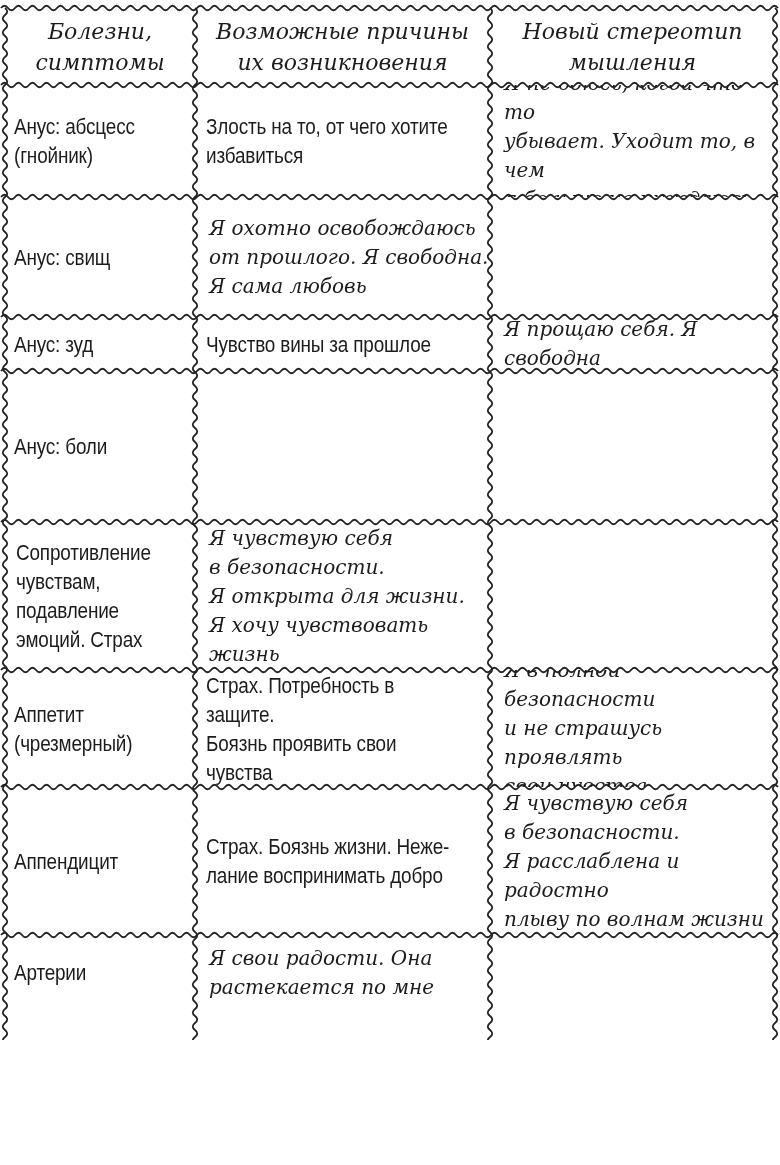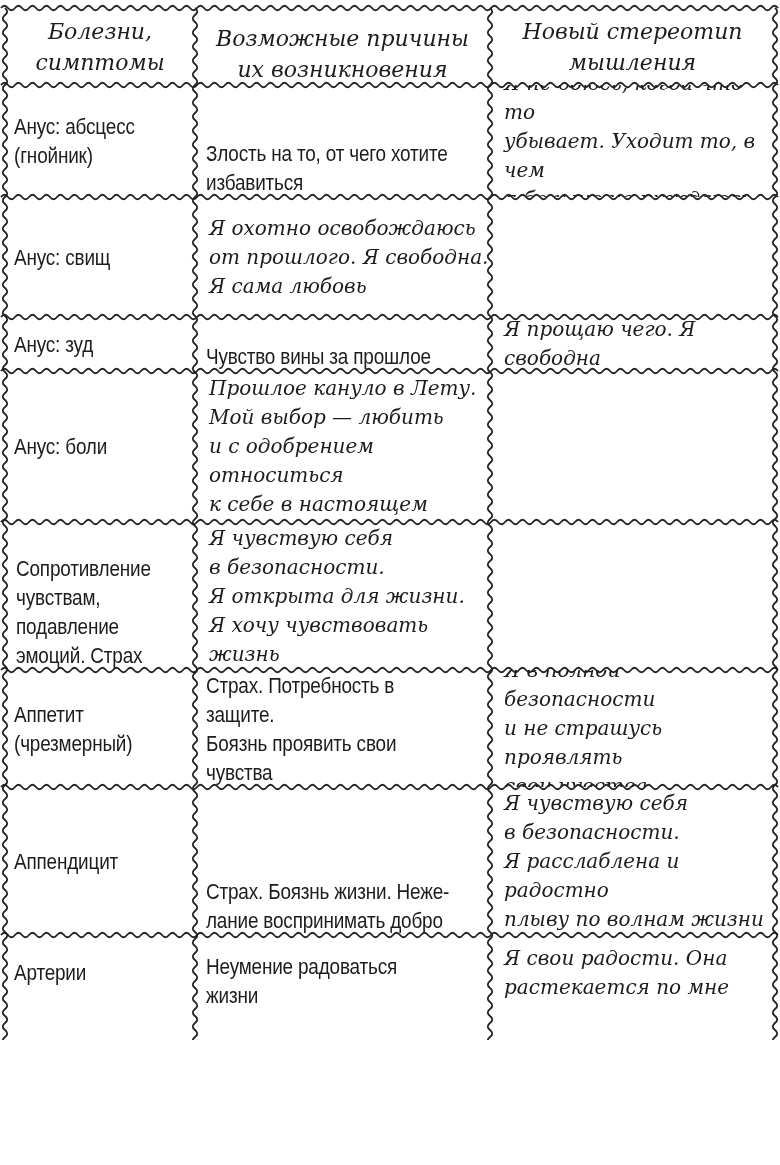--- a/index.html
+++ b/index.html
@@ -5,21 +5,21 @@
   html,body{margin:0;padding:0;background:#ffffff;}
   .page{position:relative;width:780px;height:1040px;background:#ffffff;overflow:hidden;
         font-family:"Liberation Sans",sans-serif;color:#1c1c1c;}
   .borders{position:absolute;left:0;top:0;z-index:3;pointer-events:none;}
   .tbl{position:absolute;left:5px;top:8px;width:770px;z-index:1;}
   .row{display:grid;grid-template-columns:190px 295px 285px;}
   .cell{display:flex;align-items:center;overflow:hidden;}
   .txt{white-space:pre-line;}
   
   .c1{padding-left:9px;}
-  .c2{padding-left:11px;align-items:flex-end;}
+  .c2{padding-left:11px;}
   .c1 .txt,.c2 .txt{font-size:22px;line-height:29px;letter-spacing:-0.2px;
        width:116%;transform:scaleX(0.86);transform-origin:0 50%;}
   
   .script{font-family:"DejaVu Serif",serif;font-style:italic;}
   .c3{padding-left:14px;}
   .c3 .txt{font-size:20px;line-height:29px;}
   .hdr .cell{justify-content:center;padding-left:0;}
   .hdr .txt{font-size:22px;line-height:31px;text-align:center;width:auto;transform:none;letter-spacing:0;}
 </style>
 </head>
@@ -90,33 +90,27 @@
     </div>
 
     <div class="row" style="height:54px">
       <div class="cell c1">
           <div class="txt">Анус: зуд</div>
         </div>
       <div class="cell c2">
           <div class="txt">Чувство вины за прошлое</div>
         </div>
       <div class="cell c3">
-          <div class="txt script">Я прощаю чего. Я свободна</div>
+          <div class="txt script">Я прощаю себя. Я свободна</div>
         </div>
     </div>
 
     <div class="row" style="height:151px">
       <div class="cell c1">
           <div class="txt">Анус: боли</div>
-        </div>
-      <div class="cell c3">
-          <div class="txt script">Прошлое кануло в Лету.
-Мой выбор — любить
-и с одобрением относиться
-к себе в настоящем</div>
         </div>
     </div>
 
     <div class="row" style="height:148px">
       <div class="cell c2">
           <div class="txt">Сопротивление чувствам,
 подавление эмоций. Страх</div>
         </div>
       <div class="cell c3">
           <div class="txt script">Я чувствую себя
@@ -156,23 +150,20 @@
 в безопасности.
 Я расслаблена и радостно
 плыву по волнам жизни</div>
         </div>
     </div>
 
     <div class="row" style="height:75px">
       <div class="cell c1">
           <div class="txt">Артерии</div>
         </div>
-      <div class="cell c2">
-          <div class="txt">Неумение радоваться жизни</div>
-        </div>
       <div class="cell c3">
           <div class="txt script">Я свои радости. Она
 растекается по мне</div>
         </div>
     </div>
 
   </div>
 </div>
 
 </body></html>

